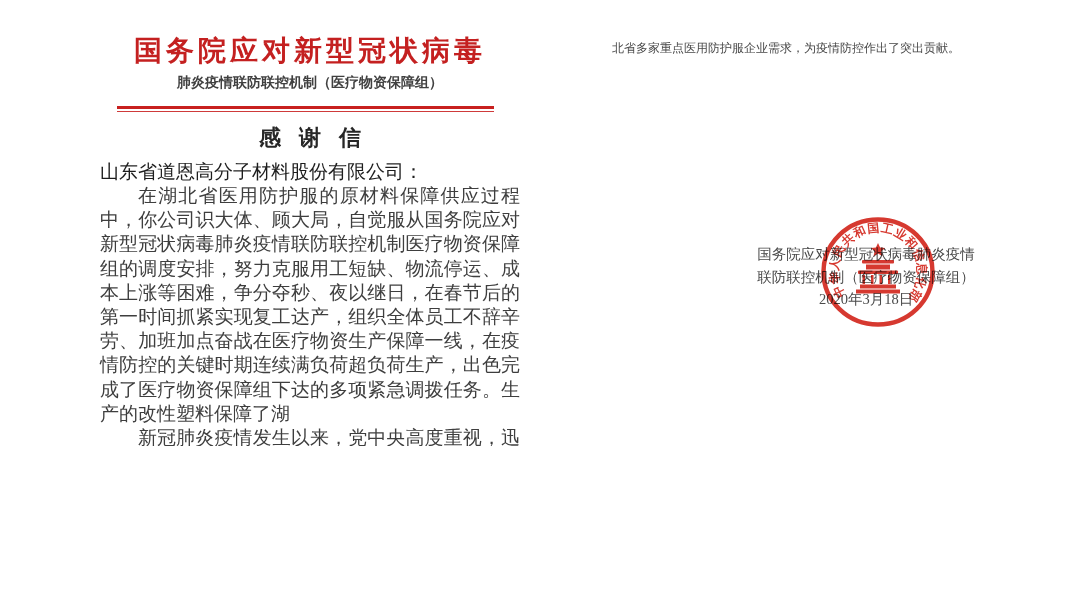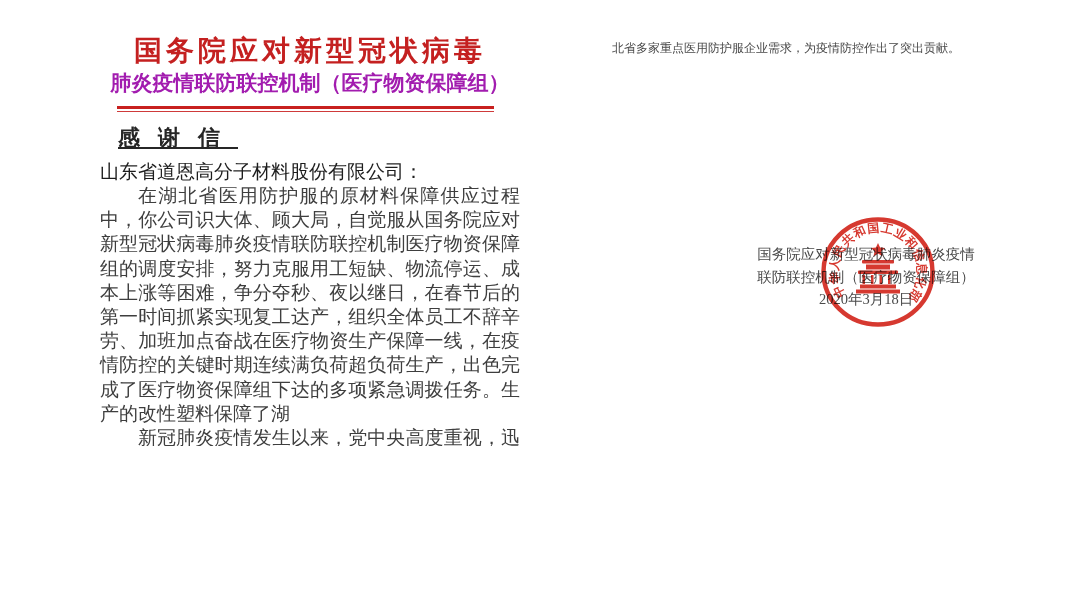--- a/index.html
+++ b/index.html
@@ -24,45 +24,44 @@
   .org-line1 {
     color: #c42020;
     font-weight: bold;
     font-size: 28px;
     line-height: 34px;
     letter-spacing: 4px;
     text-align: center;
     white-space: nowrap;
   }
   .org-line2 {
-    color: #a21caf;
+    color: #404040;
     font-weight: bold;
-    font-size: 21px;
+    font-size: 14px;
     line-height: 30px;
     text-align: center;
     white-space: nowrap;
   }
   .rule {
     margin-left: 17px;
     width: 377px;
   }
   .rule-top { margin-top: 8px; }
   .rule-thick { height: 3px; background: #c8201f; }
   .rule-gap   { height: 2px; }
   .rule-thin  { height: 1px; background: #cf3a3a; }
   .letter-title {
     margin-top: 12px;
     color: #262626;
     font-weight: bold;
     font-size: 22px;
     line-height: 28px;
     letter-spacing: 18px;
-    text-align: left;
+    text-align: center;
     text-indent: 18px; 
-    text-decoration: underline;
   }
   .recipient {
     margin-top: 8px;
     color: #1d1d1d;
     font-weight: normal;
     font-size: 19px;
     line-height: 24px;
   }
   .body-left {
     color: #3e3e3e;

